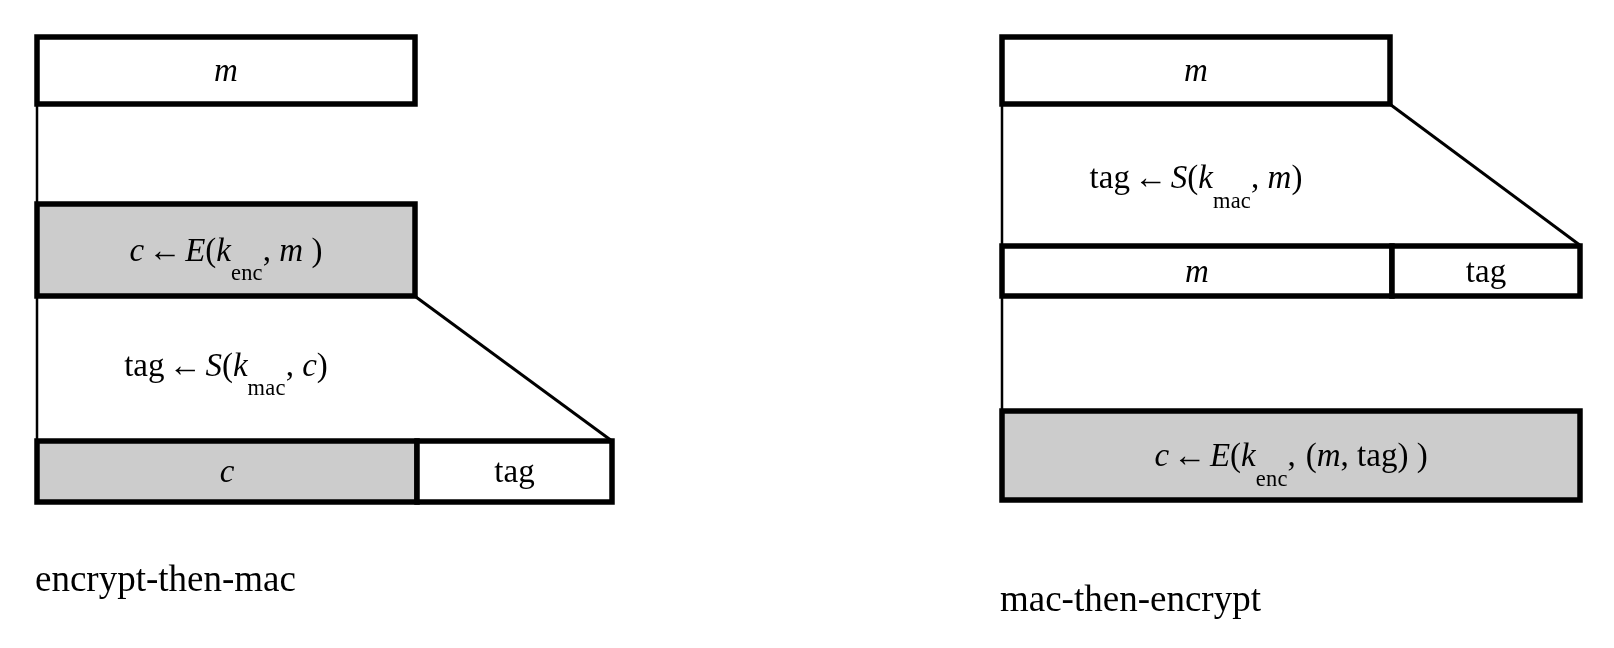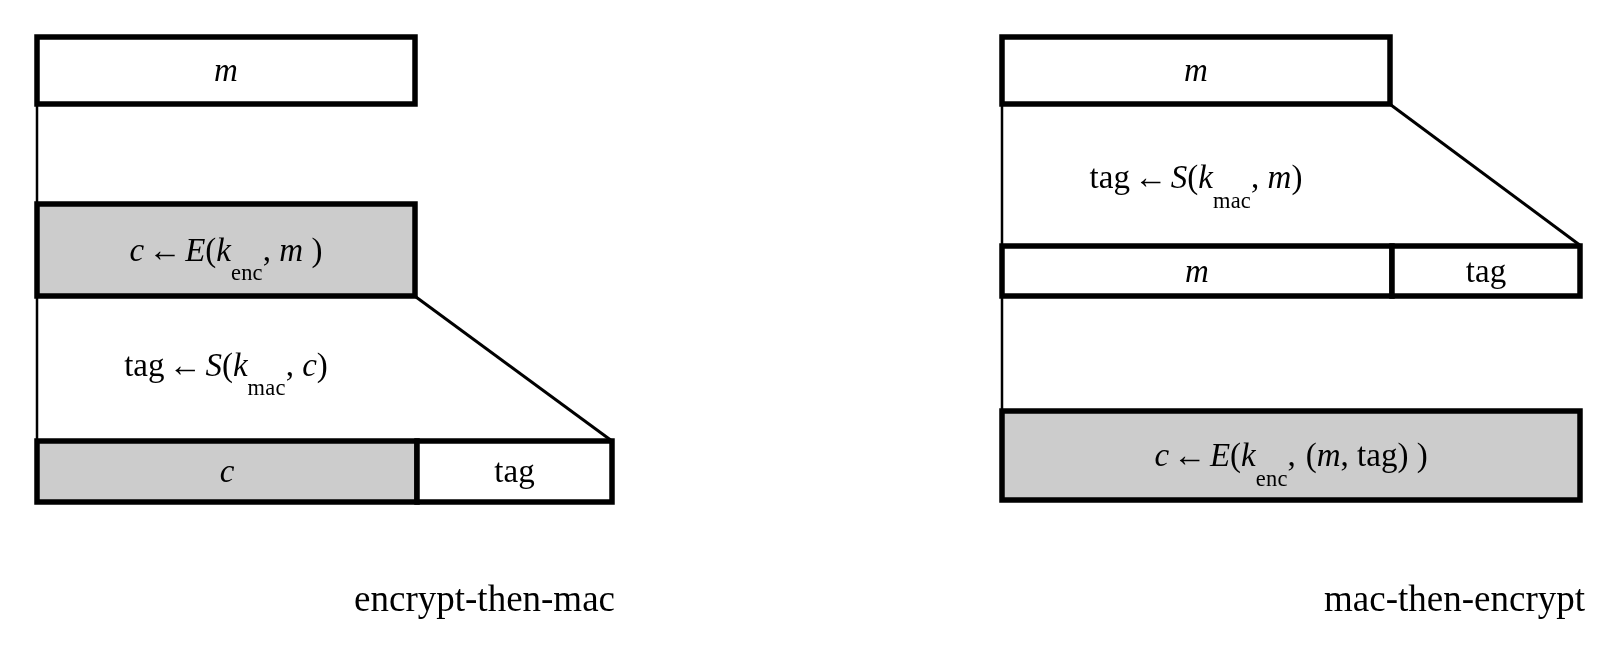--- a/index.html
+++ b/index.html
@@ -59,26 +59,25 @@
     vertical-align: -0.28em;
     letter-spacing: 0.01em;
     margin-top: 47px;
   }
   .arrow {
     font-style: normal;
     padding: 0 0.12em;
   }
   .caption {
     position: absolute;
-    text-align: right;
+    text-align: left;
     font-size: 37px;
     font-style: normal;
     white-space: nowrap;
     line-height: 1;
-    margin-top: 20px;
   }
   .med-sp  { display: inline-block; width: 0.30em; }
 </style>
 </head>
 <body>
 
 <div id="canvas">
 
   <div class="diagram">
     <svg class="svg-layer" viewBox="0 0 1614 648">
@@ -184,16 +183,16 @@
         <span class="msub">enc</span>
         <span class="mroman">,</span>
         <span class="med-sp"></span>
         <span class="mroman">(</span>
         <span class="mi">m</span>
         <span class="mroman">,&nbsp;</span>
         <span class="mroman">tag</span>
         <span class="mroman">)&nbsp;)</span>
     </div>
 
-    <div class="caption" style="left:1000px; top:560px; width:585px;">mac-then-encrypt</div>
+    <div class="caption" style="left:1000px; top:580px; width:585px;">mac-then-encrypt</div>
   </div>
 
 </div>
 
 </body></html>

